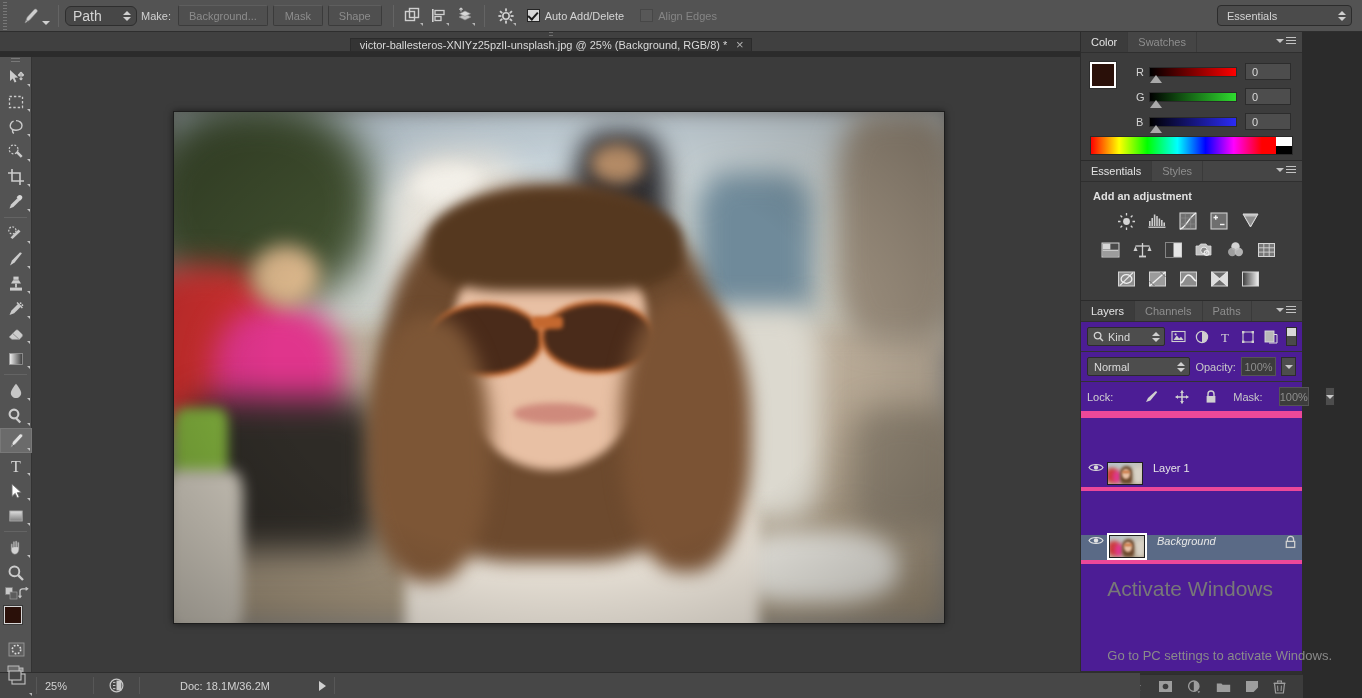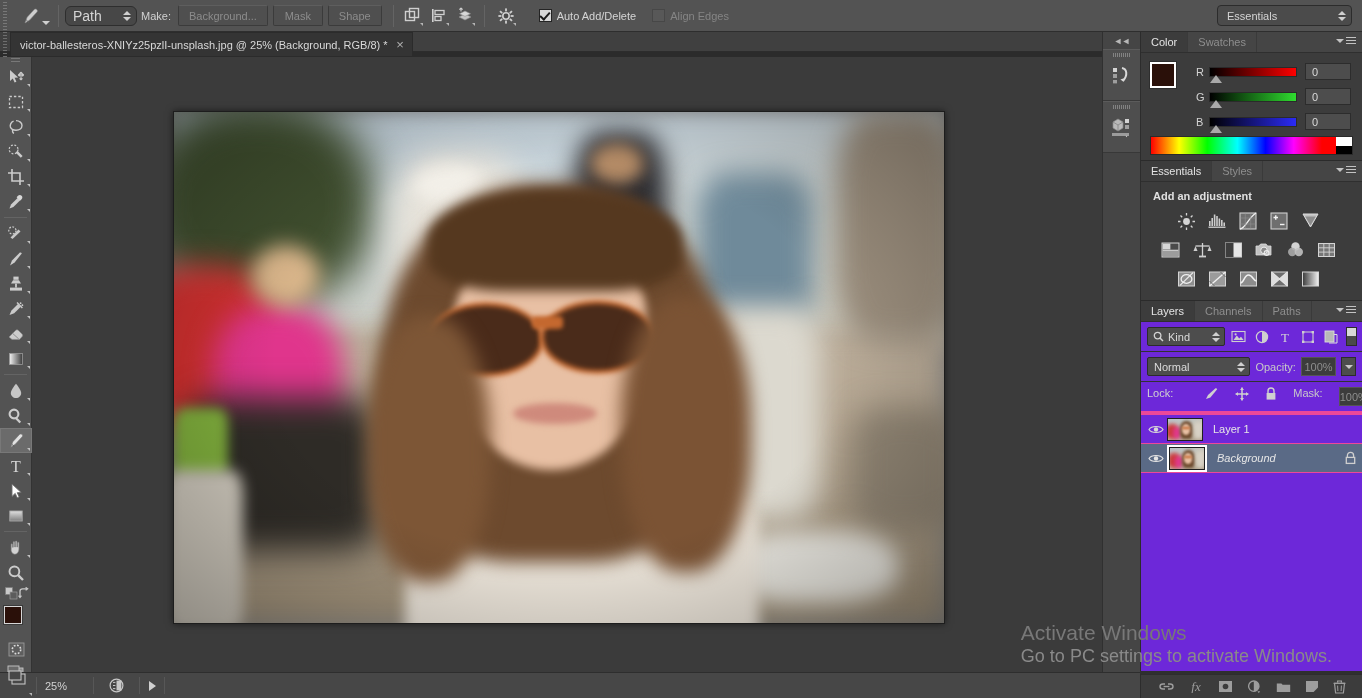--- a/index.html
+++ b/index.html
@@ -88,21 +88,21 @@
     width: 135px; height: 21px;
     background: #4b4b4b; border: 1px solid #2c2c2c;
     border-radius: 4px; color: #d5d5d5;
     display: flex; align-items: center; padding: 0 4px 0 9px;
   }
 
   
   #tab-bar {
     position: absolute; left: 0; top: 32px; width: 1102px; height: 20px;
     background: #404040; border-bottom: 1px solid #2c2c2c;
-    display: flex; align-items: flex-start;
+    display: flex; align-items: center; flex-direction: column;
   }
   #tab-bar .grip2 {
     width: 10px; height: 25px;
     background-image: repeating-linear-gradient(to bottom, #6e6e6e 0 1px, transparent 1px 3px);
     background-size: 4px 3px; background-position: 3px 6px;
     background-repeat: repeat-y;
   }
   .doc-tab {
     height: 24px; background: #343434;
     border: 1px solid #2b2b2b; border-bottom: none;
@@ -191,22 +191,22 @@
     display: flex; align-items: center; justify-content: center;
     position: relative;
   }
   .rail-btn .drag {
     position: absolute; top: 3px; left: 10px; width: 18px; height: 4px;
     background-image: repeating-linear-gradient(to right,#828282 0 1px,transparent 1px 2px);
   }
 
   
   #panels {
-    position: absolute; left: 1140px; top: 32px; width: 222px; height: 666px;
-    background: #6d28d9; border-left: 1px solid #2c2c2c;
+    position: absolute; left: 1080px; top: 32px; width: 222px; height: 666px;
+    background: #4c1d95; border-left: 1px solid #2c2c2c;
   }
   .panel-group { border-bottom: 1px solid #2b2b2b; }
   .panel-tabs {
     height: 21px; background: #454545; display: flex; align-items: stretch;
     position: relative; border-bottom: 1px solid #2f2f2f;
   }
   .ptab {
     padding: 0 10px; display: flex; align-items: center;
     color: #8e8e8e; font-size: 11px;
     border-right: 1px solid #3a3a3a;
@@ -301,34 +301,34 @@
   .opa-label { color: #c9c9c9; }
   .opa-field {
     width: 36px; height: 19px; background: #3c3c3c; border: 1px solid #555;
     color: #8e8e8e; display: flex; align-items: center; justify-content: center;
   }
   .stepper {
     width: 15px; height: 19px; background: #4d4d4d; border: 1px solid #2c2c2c;
     display: flex; align-items: center; justify-content: center;
   }
   .lock-row {
-    display: flex; align-items: flex-start; gap: 16px;
-    padding: 5px 6px; border-bottom: 4px solid #ec4899;
+    display: flex; align-items: center; gap: 16px;
+    padding: 5px 6px; border-bottom: 7px solid #ec4899;
   }
   .checker {
     width: 12px; height: 12px;
     background:
       linear-gradient(45deg,#9a9a9a 25%,transparent 25%,transparent 75%,#9a9a9a 75%),
       linear-gradient(45deg,#9a9a9a 25%,transparent 25%,transparent 75%,#9a9a9a 75%);
     background-size: 6px 6px; background-position: 0 0, 3px 3px;
     background-color: #d8d8d8;
   }
   .layer-row {
-    height: 29px; display: flex; align-items: center;
-    border-bottom: 1px solid #ec4899; padding-left: 4px;
+    height: 29px; display: flex; align-items: flex-start;
+    border-bottom: 4px solid #ec4899; padding-left: 4px; margin-top: 44px;
   }
   .layer-row.sel { background: #5a6a86; }
   .eye { width: 22px; display: flex; align-items: center; justify-content: center; }
   .lthumb {
     width: 36px; height: 23px; border: 1px solid #1f1f1f;
     margin-right: 10px; overflow: hidden; position: relative;
   }
   .lthumb.outlined { box-shadow: 0 0 0 2px #ffffff; margin-left: 2px; margin-right: 12px;}
   .lname { flex: 1; color: #e6e6e6; font-size: 11px; }
   .lname.ital { font-style: italic; }
@@ -357,21 +357,21 @@
     width: 0; height: 0; border-top: 5px solid transparent;
     border-bottom: 5px solid transparent; border-left: 7px solid #d0d0d0;
   }
 
   
   #watermark {
     position: absolute; right: 30px; bottom: 32px;
     text-align: left; pointer-events: none;
   }
   #watermark .wm1 { font-size: 21px; color: #787878; line-height: 26px; }
-  #watermark .wm2 { font-size: 18px; color: #8a8a8a; line-height: 20px; }
+  #watermark .wm2 { font-size: 13px; color: #8a8a8a; line-height: 20px; margin-top: 44px; }
 
   svg { display: block; }
 </style>
 </head>
 <body>
 
 <div id="app">
 
   <div id="options-bar">
     <div class="grip"></div>
@@ -438,21 +438,21 @@
             <rect x="12.6" y="7.1" width="3" height="1.8"></rect>
           <rect x="2.2" y="2.6" width="1.8" height="3" transform="rotate(-45 3.1 4.1)"></rect>
           <rect x="12" y="10.4" width="1.8" height="3" transform="rotate(-45 12.9 11.9)"></rect>
           <rect x="12" y="2.6" width="1.8" height="3" transform="rotate(45 12.9 4.1)"></rect>
           <rect x="2.2" y="10.4" width="1.8" height="3" transform="rotate(45 3.1 11.9)"></rect>
         </g>
       </svg>
       <span class="tri"></span>
     </div>
 
-    <div class="ob-item" style="margin-left:20px">
+    <div class="ob-item" style="margin-left:8px">
       <span class="chk on"></span>
       <span class="t">Auto Add/Delete</span>
     </div>
 
     <div class="ob-item dim" style="margin-left:16px">
       <span class="chk off"></span>
       <span class="t">Align Edges</span>
     </div>
 
     <div class="ws-select">
@@ -1152,20 +1152,21 @@
     <div class="sb-cell sb-zoom">25%</div>
     <div class="sb-div"></div>
     <div class="sb-cell" style="width:45px;justify-content:center">
       <svg width="15" height="15" viewBox="0 0 15 15">
         <circle cx="7.5" cy="7.5" r="6.4" fill="none" stroke="#c8c8c8" stroke-width="1.2"></circle>
         <path d="M7.5 2.6 L12.4 2.6 L12.4 12.4 L7.5 12.4 Z" fill="#c8c8c8"></path>
         <path d="M4 4.4 L6.4 4.4 M4 7.5 L6.4 7.5 M4 10.6 L6.4 10.6" stroke="#c8c8c8" stroke-width="1"></path>
       </svg>
     </div>
     <div class="sb-div"></div>
+    <div class="sb-cell sb-doc" style="width:170px;justify-content:center">Doc: 18.1M/36.2M</div>
     <div class="sb-cell" style="width:24px;justify-content:center">
       <span class="sb-arrow"></span>
     </div>
     <div class="sb-div"></div>
   </div>
 
   <div id="watermark">
     <div class="wm1">Activate Windows</div>
     <div class="wm2">Go to PC settings to activate Windows.</div>
   </div>

